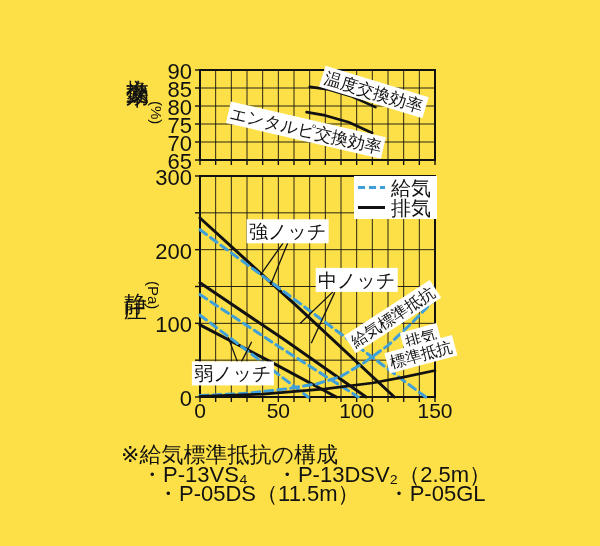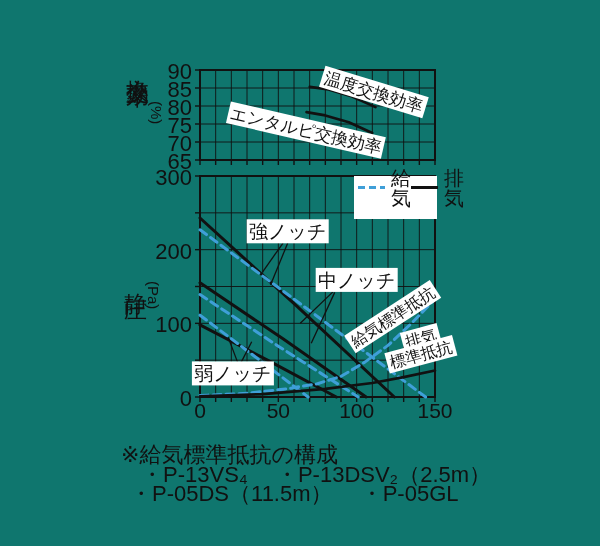--- a/index.html
+++ b/index.html
@@ -1,36 +1,36 @@
 <!DOCTYPE html>
 <html style="--blue: #3f9fd8; --ink: #111111;"><head>
 <meta charset="utf-8">
 <style>
   html,body{margin:0;padding:0;background:#fff;}
-  .stage{position:relative;width:600px;height:546px;background:#0f766e;overflow:hidden;
+  .stage{position:relative;width:600px;height:546px;background:#fde047;overflow:hidden;
          font-family:"Liberation Sans","DejaVu Sans",sans-serif;color:#111;}
   .stage svg{position:absolute;left:0;top:0;}
   .stage svg text{font-family:"Liberation Sans","DejaVu Sans",sans-serif;}
   .vtext{position:absolute;writing-mode:vertical-rl;text-orientation:mixed;line-height:1;color:#111;}
   .eff-title{left:126px;top:60px;font-size:23px;letter-spacing:2px;}
   .eff-unit{left:149px;top:101px;font-size:15px;}
   .pq-title{left:124px;top:275px;font-size:23px;letter-spacing:7px;}
   .pq-unit{left:146px;top:281px;font-size:15px;}
   .xlabel{position:absolute;left:200px;top:418px;width:235px;text-align:center;font-size:21px;}
   .legend{position:absolute;left:354px;top:176px;width:83px;height:43px;background:#fff;
-          display:flex;justify-content:space-between;padding:2px 0 2px 4px;box-sizing:border-box;}
+          display:flex;flex-direction:column;justify-content:space-between;padding:2px 0 2px 4px;box-sizing:border-box;}
   .lrow{display:flex;align-items:center;gap:6px;height:19px;}
   .swatch{width:27px;height:3px;flex:0 0 27px;}
   .swatch.dashed{background:repeating-linear-gradient(90deg,var(--blue) 0 7px,rgba(0,0,0,0) 7px 11px);}
   .swatch.solid{background:var(--ink);}
   .ltext{font-size:20px;line-height:1;}
   .fn{position:absolute;font-size:22px;white-space:pre;line-height:1;}
   .fn1{left:121px;top:444px;}
   .fn2{left:141px;top:464px;}
-  .fn3{left:130px;top:483px;}
+  .fn3{left:157px;top:483px;}
 </style>
 </head>
 <body>
 
 <div class="stage">
   <svg id="chart-svg" width="600" height="546" viewBox="0 0 600 546">
       <g>
         <line x1="215.66666666666666" y1="70" x2="215.66666666666666" y2="160" stroke="#111111" stroke-width="0.9"></line>
         <line x1="231.33333333333334" y1="70" x2="231.33333333333334" y2="160" stroke="#111111" stroke-width="0.9"></line>
         <line x1="247" y1="70" x2="247" y2="160" stroke="#111111" stroke-width="0.9"></line>

